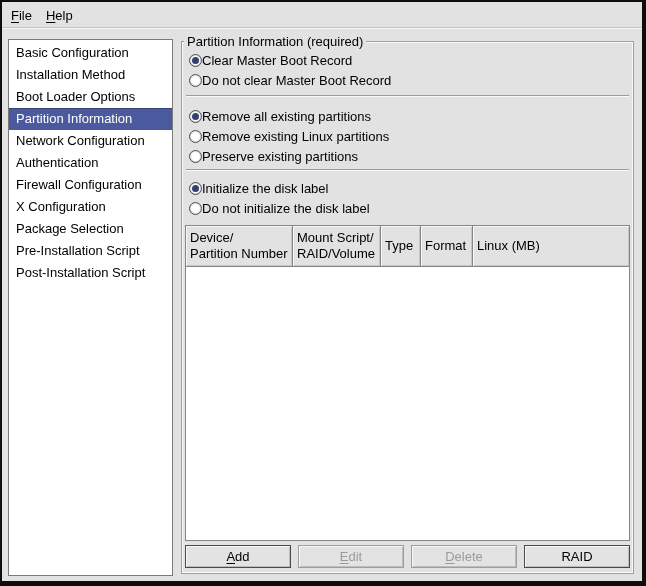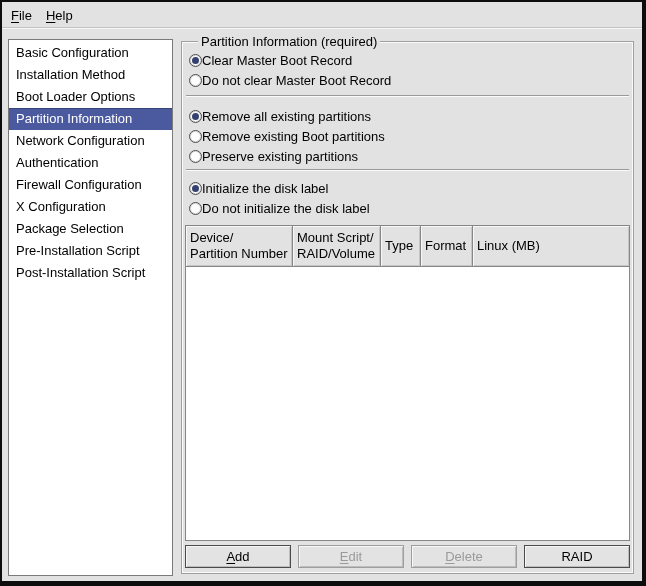--- a/index.html
+++ b/index.html
@@ -18,21 +18,21 @@
   
   .sidebar{position:absolute;left:6px;top:37px;width:165px;height:537px;box-sizing:border-box;
     background:#fff;border:1px solid #7a7a7a;padding-top:2px;overflow:hidden;}
   .side-item{height:22px;line-height:22px;padding-left:7px;white-space:nowrap;cursor:default;}
   .side-item.selected{background:var(--sel);color:var(--seltext);
     box-shadow:inset 0 1px 0 rgba(0,0,0,.25);}
   
   .frame{position:absolute;left:179px;top:39px;width:453px;height:533px;box-sizing:border-box;
     border:1px solid #9f9f9f;box-shadow:inset 1px 1px 0 #fafafa, inset -1px -1px 0 #fafafa;
     padding:8px 3px 5px 3px;display:flex;flex-direction:column;}
-  .frame-title{position:absolute;top:-8px;left:16px;background:var(--bg);padding:0 3px;
+  .frame-title{position:absolute;top:-8px;left:2px;background:var(--bg);padding:0 3px;
     line-height:15px;white-space:nowrap;text-align:right;}
   
   .radio-row{display:flex;align-items:center;height:20px;padding-left:4px;gap:0;cursor:default;}
   .radio{width:13px;height:13px;border-radius:50%;background:#fff;border:1px solid #4e4e4e;
     box-sizing:border-box;position:relative;flex:none;box-shadow:inset 0 0 0 1px #d8d8d8;}
   .radio.checked::after{content:"";position:absolute;left:2px;top:2px;width:7px;height:7px;
     border-radius:50%;background:var(--dot);}
   .separator{height:0;border-top:1px solid #9a9a9a;border-bottom:1px solid #fbfbfb;
     margin:5px 1px 9px 1px;}
   .separator.s2{margin:3px 1px 7px 1px;}
@@ -85,21 +85,21 @@
           <span class="radio"></span>
           <span>Do not clear Master Boot Record</span>
         </div>
         <div class="separator"></div>
         <div class="radio-row">
           <span class="radio checked"></span>
           <span>Remove all existing partitions</span>
         </div>
         <div class="radio-row">
           <span class="radio"></span>
-          <span>Remove existing Boot partitions</span>
+          <span>Remove existing Linux partitions</span>
         </div>
         <div class="radio-row">
           <span class="radio"></span>
           <span>Preserve existing partitions</span>
         </div>
         <div class="separator s2"></div>
         <div class="radio-row">
           <span class="radio checked"></span>
           <span>Initialize the disk label</span>
         </div>

